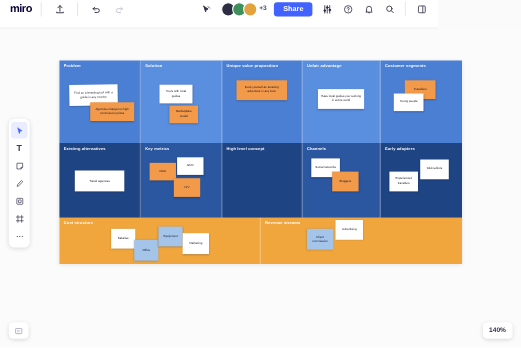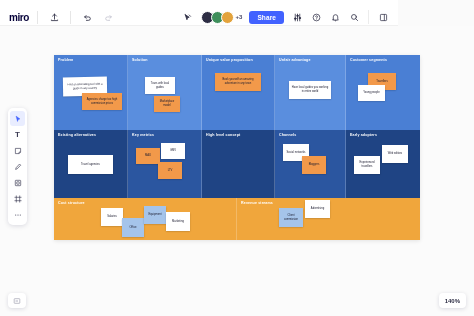--- a/index.html
+++ b/index.html
@@ -10,21 +10,21 @@
     overflow: hidden;
   }
   #app { position: relative; width: 474px; height: 316px; background: #fafafa; }
 
   
   #header {
     position: absolute; top: 0; left: 0;
     width: 398px; height: 26px;
     background: #ffffff;
     border-bottom: 1px solid #f0f0f0;
-    display: flex; align-items: flex-end;
+    display: flex; align-items: flex-start;
     z-index: 50;
   }
   .hdr-left { display: flex; align-items: center; gap: 5px; padding-left: 9px; }
   .logo {
     font-family: "Liberation Sans", sans-serif;
     font-weight: 700; font-size: 10px; color: #050038;
     letter-spacing: -0.4px;
   }
   .vdiv { width: 1px; height: 13px; background: #e6e6e6; margin: 0 3px; }
   .hbtn {

